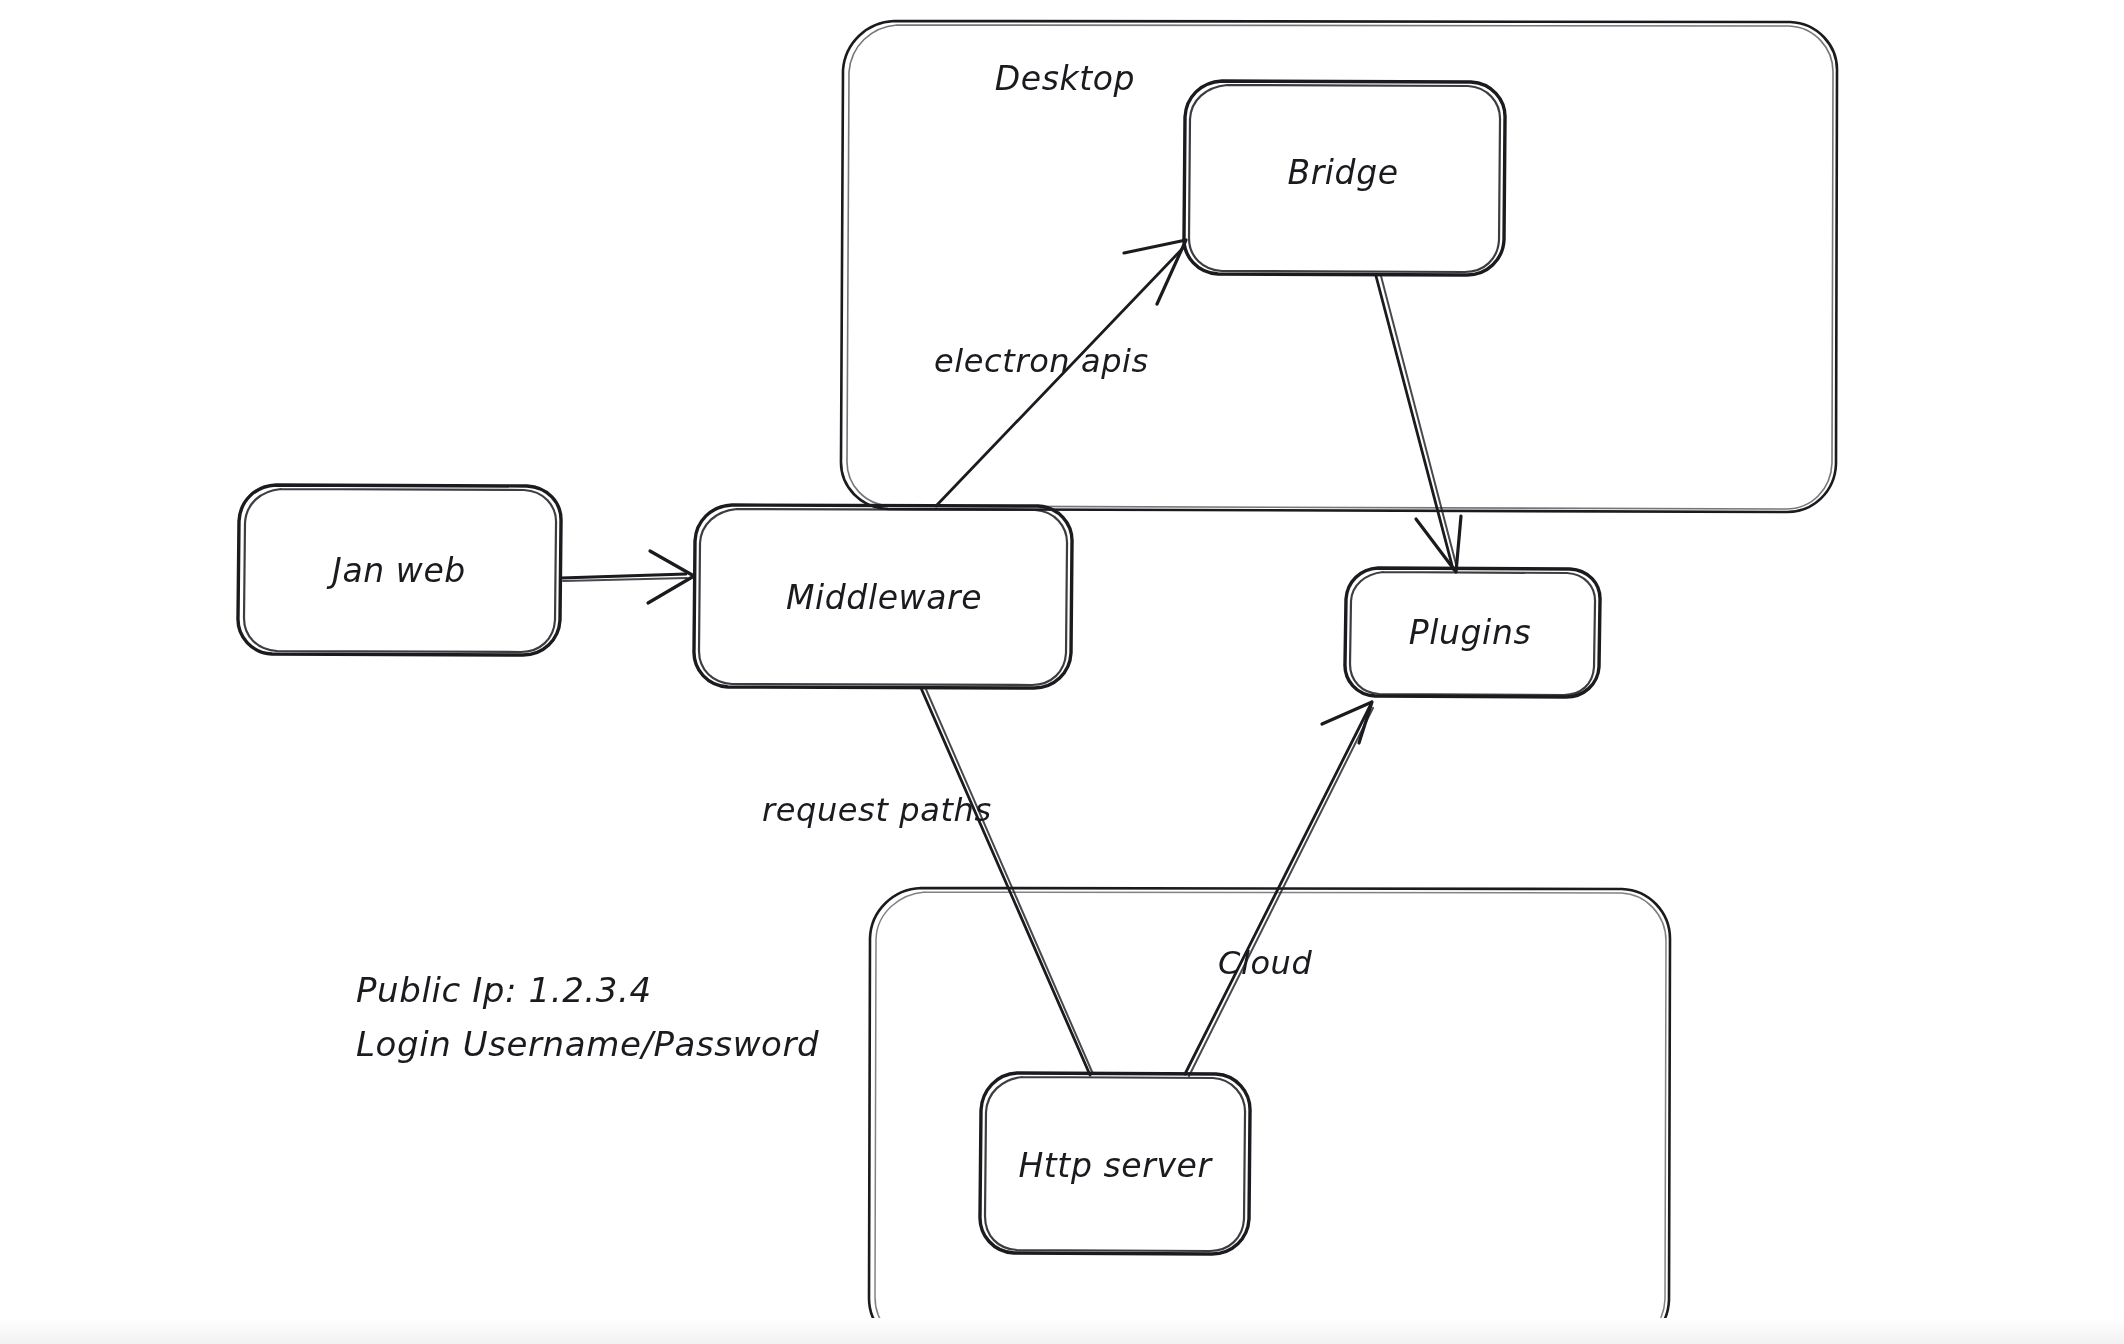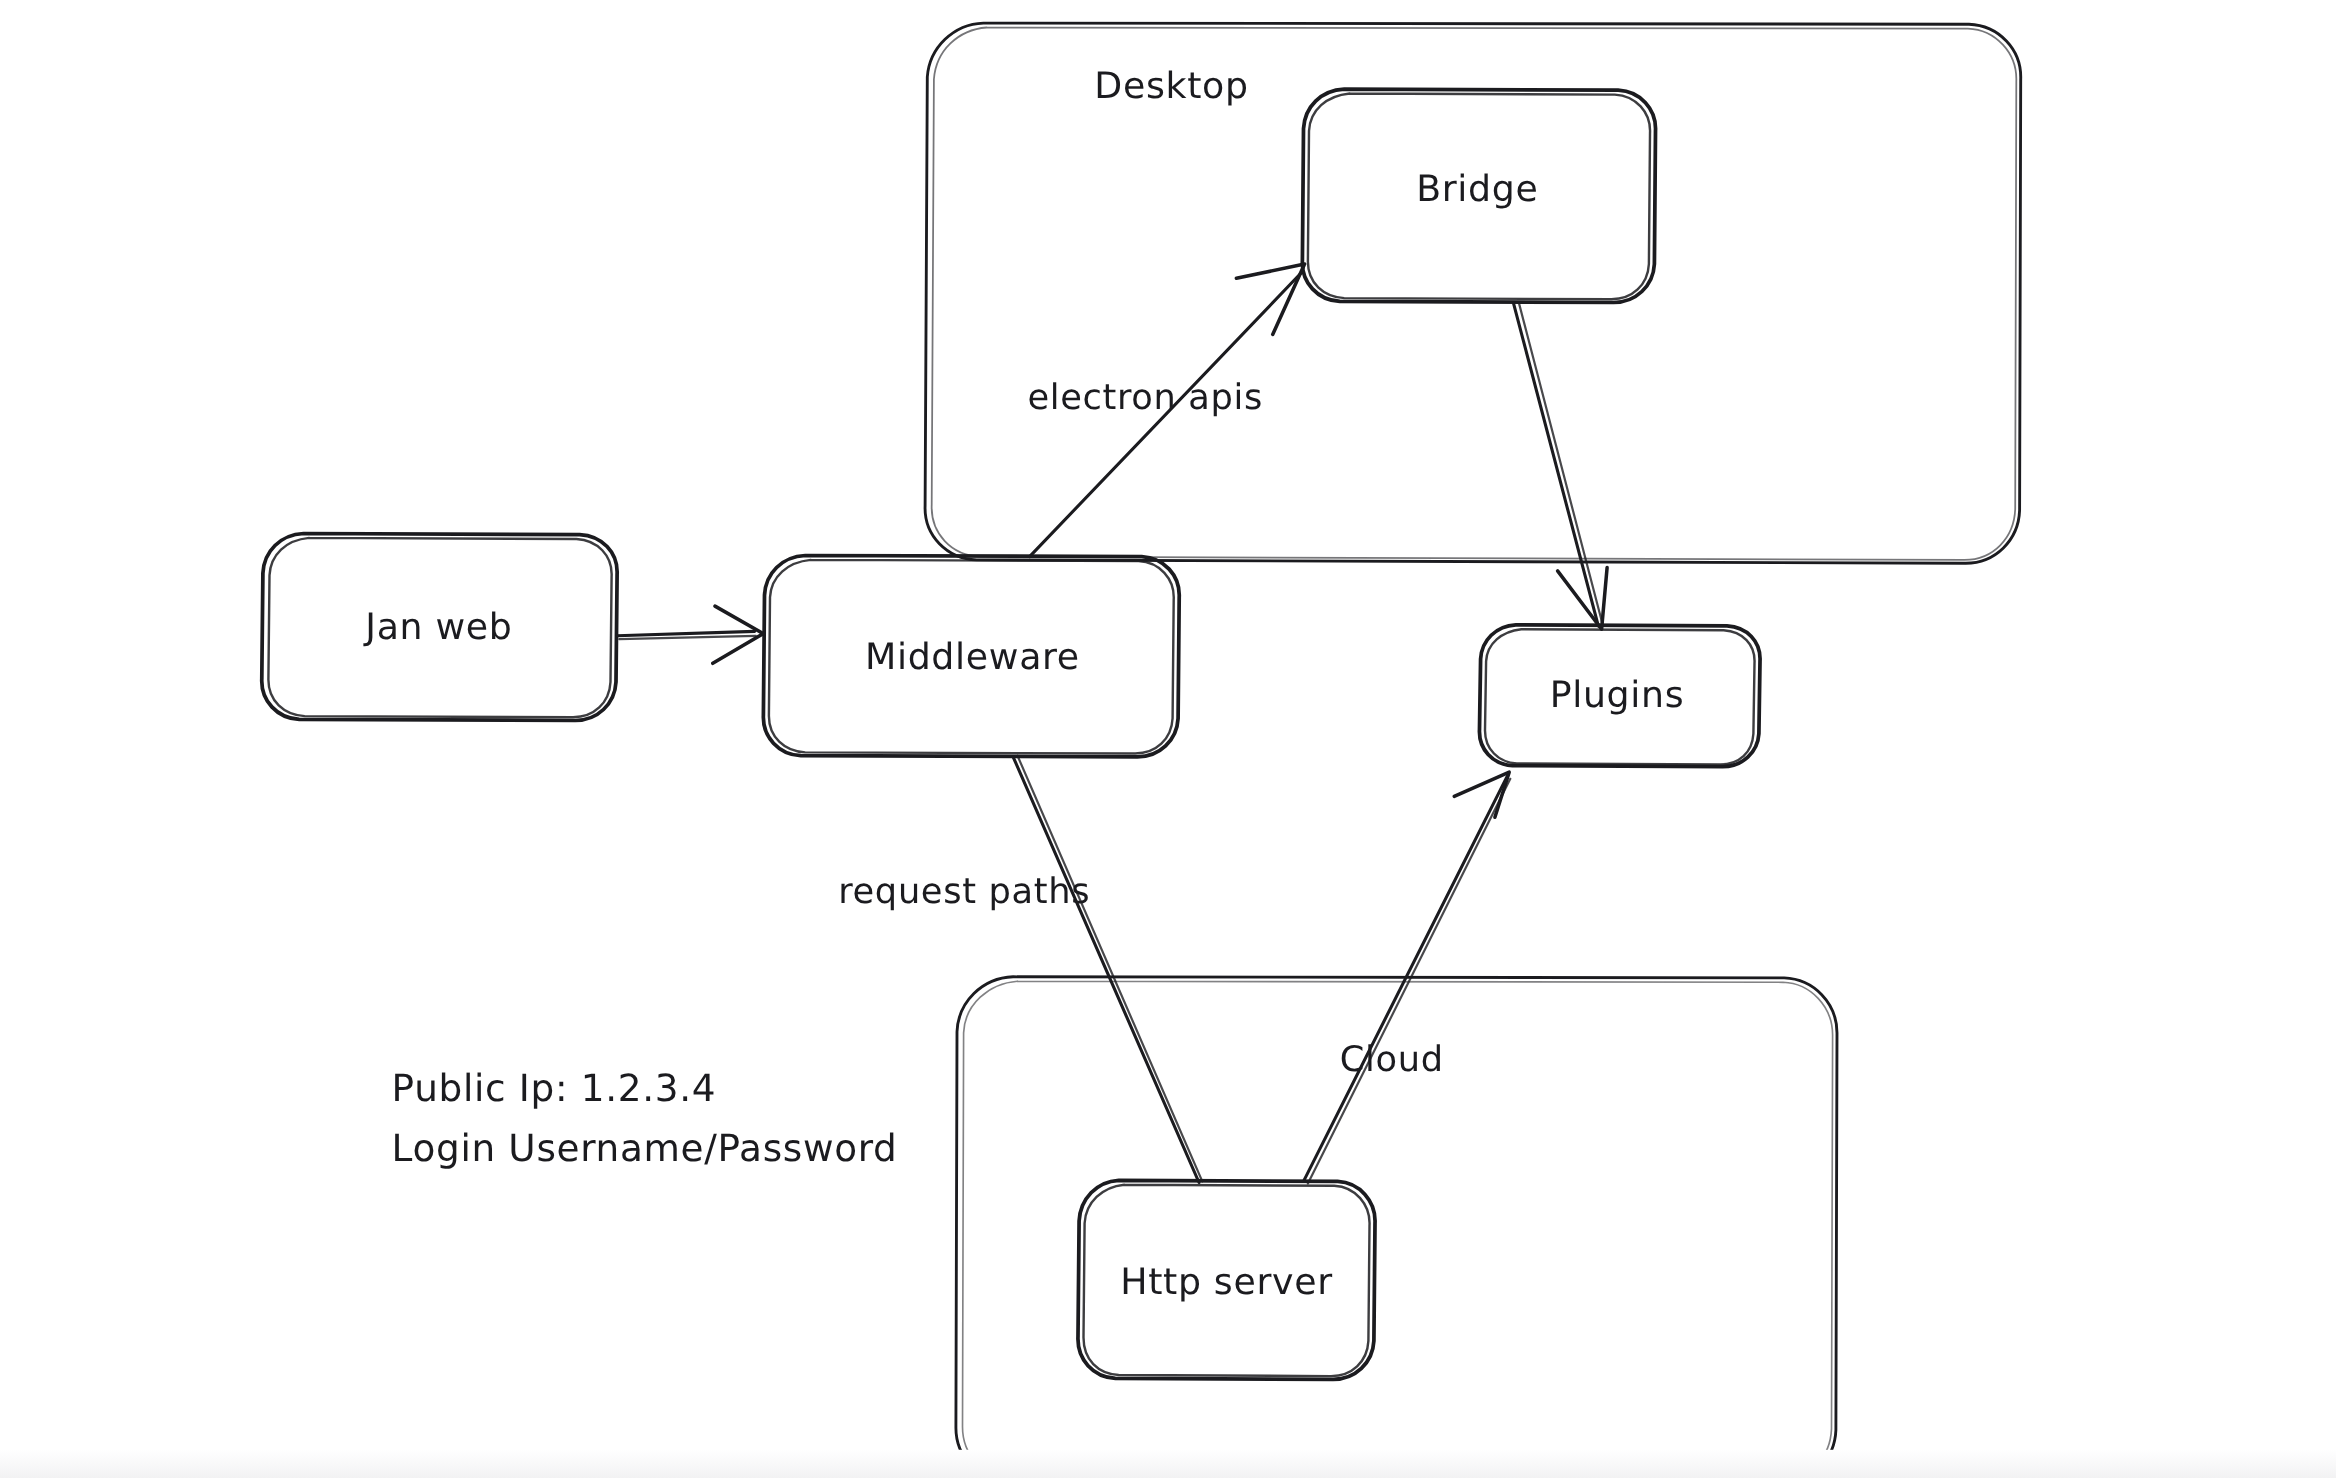--- a/index.html
+++ b/index.html
@@ -8,20 +8,21 @@
     padding: 0;
     background: #ffffff;
   }
   #canvas-root {
     position: relative;
     width: 2124px;
     height: 1344px;
     background: #ffffff;
     overflow: hidden;
     font-family: "DejaVu Sans", sans-serif;
+    font-style: italic;
   }
   #diagram-svg {
     position: absolute;
     top: 0;
     left: 0;
     width: 2124px;
     height: 1344px;
     display: block;
   }
   .sketch-stroke {

